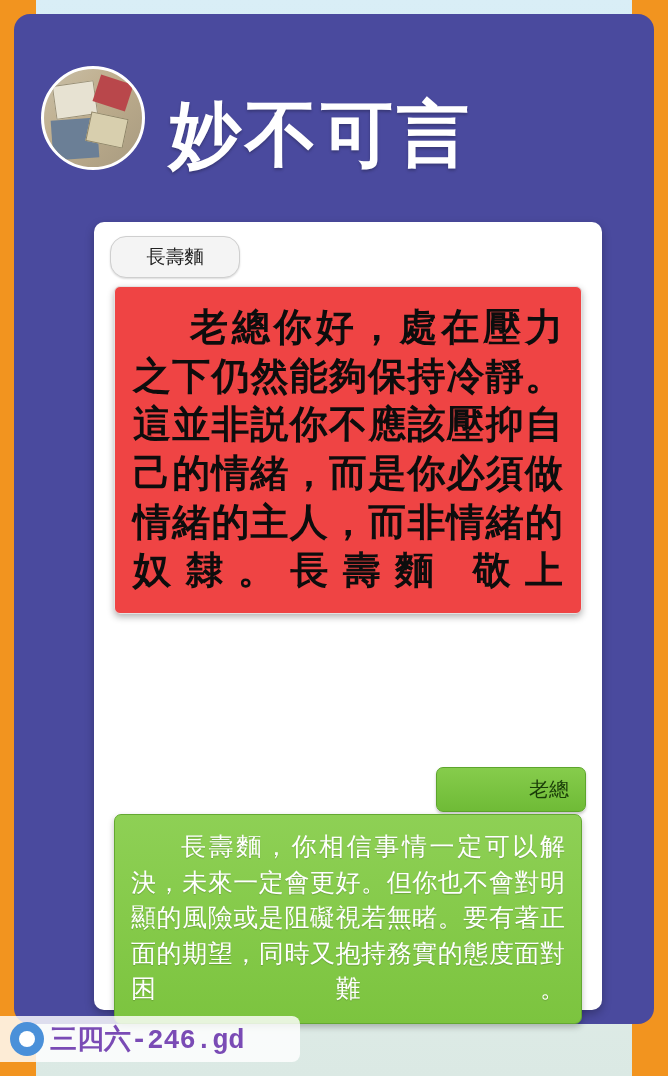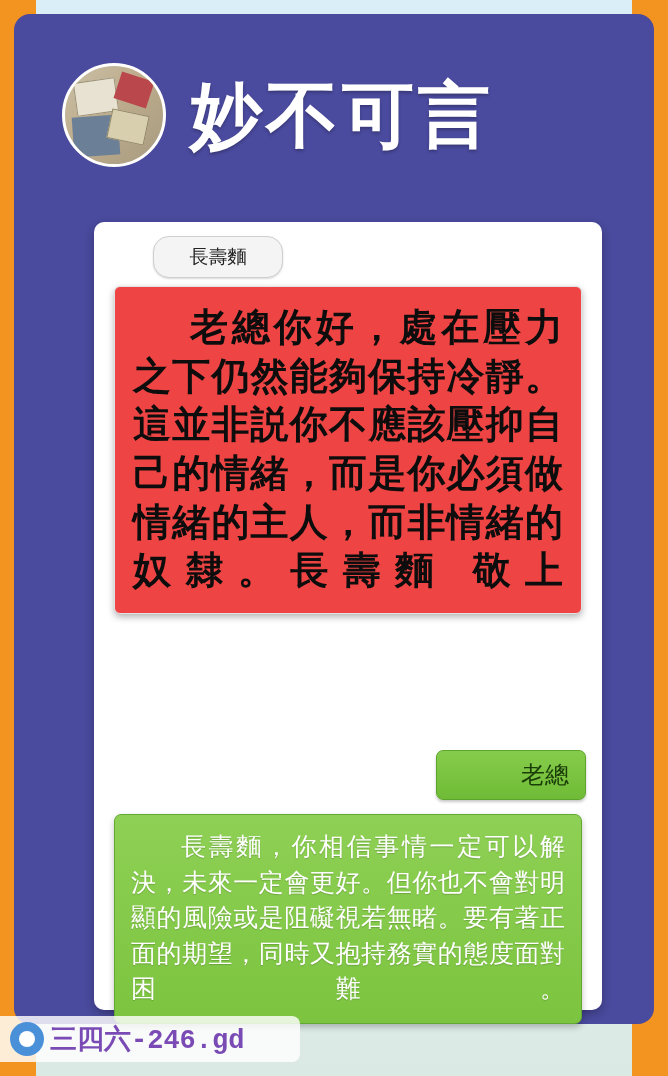--- a/index.html
+++ b/index.html
@@ -32,23 +32,23 @@
   }
   .purple-card:after {
     content: "";
     position: absolute;
     left: 0; right: 0; top: 264px; bottom: 0;
     background: transparent;
   }
   
   .header {
     position: absolute;
-    top: 46px; left: 48px; right: 20px;
+    top: 46px; left: 27px; right: 20px;
     height: 110px;
-    display: flex; align-items: center;
+    display: flex; align-items: flex-end;
   }
   .avatar {
     width: 104px; height: 104px;
     border-radius: 50%;
     border: 3px solid #ffffff;
     background:
       linear-gradient(135deg, #c9c0a8 0%, #bfae8e 40%, #a89b80 100%);
     position: relative;
     overflow: hidden;
     flex: 0 0 auto;
@@ -105,21 +105,20 @@
     left: 16px; top: 14px;
     min-width: 130px;
     padding: 7px 14px;
     background: #f4f4f4;
     border: 1px solid #cfcfcf;
     border-radius: 16px;
     font-size: 19px;
     color: #222;
     text-align: center;
     box-shadow: 0 1px 2px rgba(0,0,0,0.15);
-    margin-left: 43px;
   }
   
   .bubble-left {
     position: absolute;
     left: 20px; top: 64px;
     width: 468px;
     background: #ef4444;
     border: 1px solid #e2e2e2;
     border-radius: 6px;
     box-shadow: 0 3px 7px rgba(0,0,0,0.30);
@@ -128,27 +127,27 @@
     line-height: 1.28;
     color: #0d0d0d;
     text-align: justify;
     text-align-last: justify;
     text-indent: 1.5em;
     font-weight: 700;
   }
   
   .nametag-right {
     position: absolute;
-    right: 16px; top: 528px;
+    right: 16px; top: 545px;
     min-width: 150px;
     padding: 8px 16px;
     background: linear-gradient(180deg, #86cc4c 0%, #6fbb36 100%);
     border: 1px solid #5da52c;
     border-radius: 7px;
-    font-size: 24px;
+    font-size: 20px;
     color: #1a3d08;
     text-align: right;
     box-shadow: 0 2px 3px rgba(0,0,0,0.22);
     margin-left: 43px;
   }
   
   .bubble-right {
     position: absolute;
     left: 20px; top: 592px;
     width: 468px;

